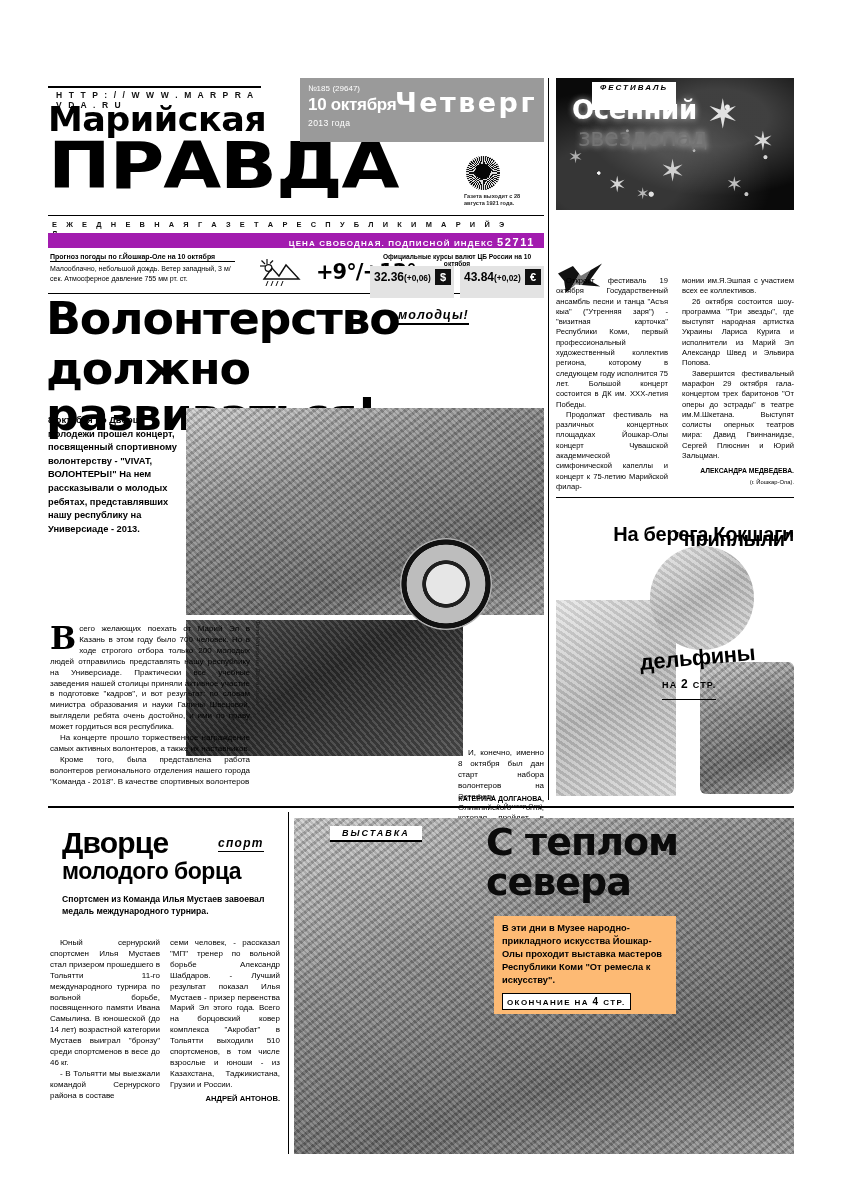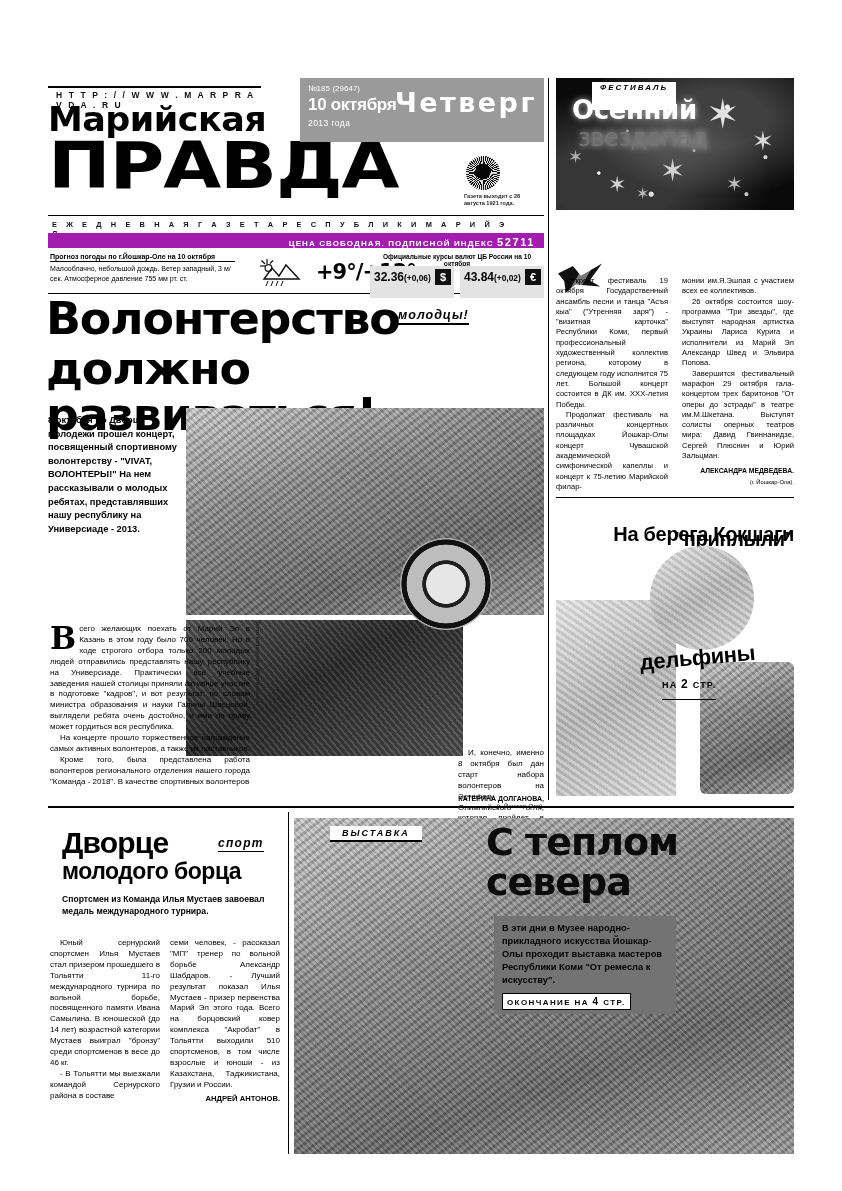--- a/index.html
+++ b/index.html
@@ -259,21 +259,21 @@
   }
   #expo-t1{
     position:absolute;left:486px;top:820px;font-size:38px;font-weight:bold;letter-spacing:-1px;
     color:#0b0b0b;font-family:"DejaVu Sans",sans-serif;
   }
   #expo-t2{
     position:absolute;left:486px;top:860px;font-size:38px;font-weight:bold;letter-spacing:-1px;
     color:#0b0b0b;font-family:"DejaVu Sans",sans-serif;
   }
   #expo-box{
-    position:absolute;left:494px;top:916px;width:166px;background:#737373;padding:6px 8px 4px 8px;
+    position:absolute;left:494px;top:916px;width:166px;background:#fdba74;padding:6px 8px 4px 8px;
   }
   #expo-lede{font-size:9.3px;line-height:13px;font-weight:bold;}
   #expo-cont{
     margin-top:6px;display:inline-block;border:1.4px solid #000;padding:2px 4px;
     font-size:8px;font-weight:bold;letter-spacing:1.4px;background:#fff;
   }
   #expo-cont b{font-size:10px;}
 </style>
 </head>
 <body>

